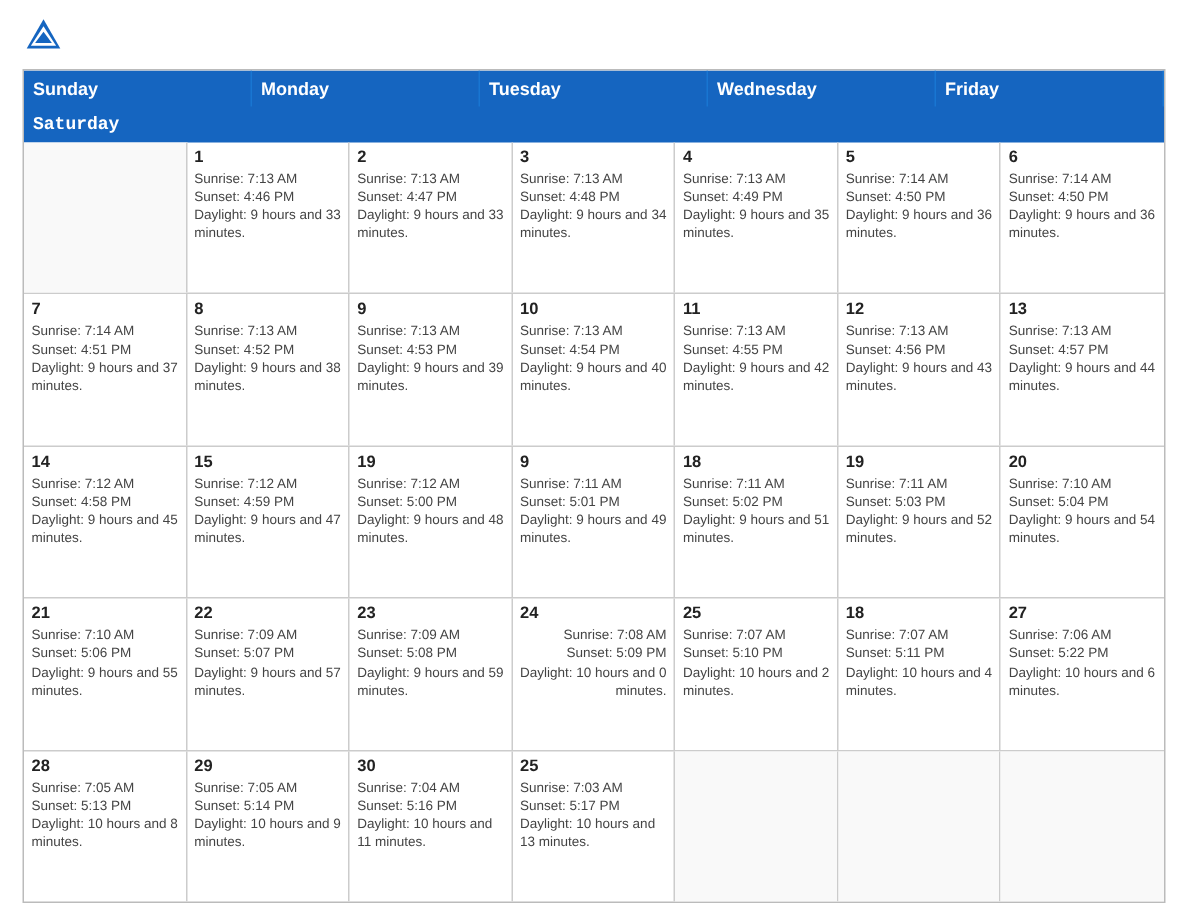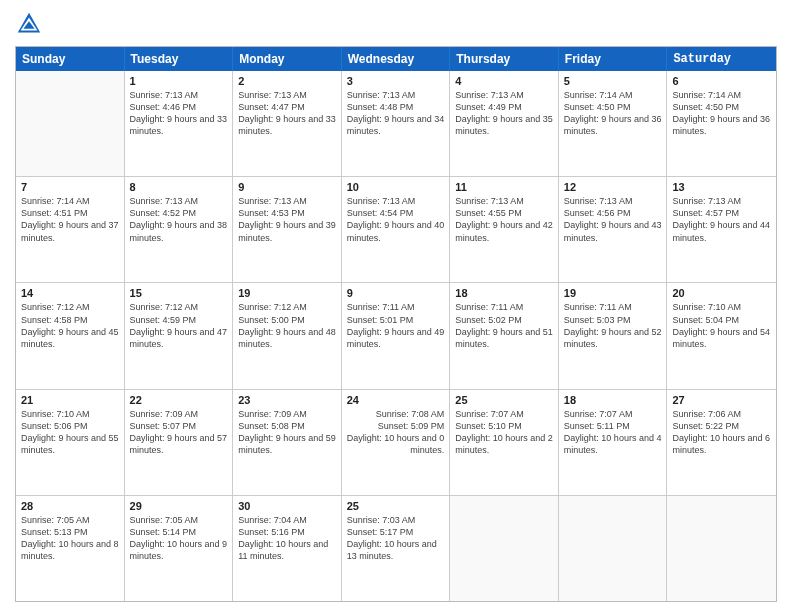--- a/index.html
+++ b/index.html
@@ -60,21 +60,21 @@
       font-size: 14px;
       color: #555;
     }
     .calendar {
       flex: 1;
       display: flex;
       flex-direction: column;
     }
     .cal-header {
       display: grid;
-      grid-template-columns: repeat(7, 1fr);
+      grid-template-columns: repeat(5, 1fr);
       background: #1565c0;
     }
     .cal-header-cell {
       color: #fff;
       font-weight: bold;
       font-size: 12px;
       padding: 5px 6px;
       text-align: left;
       border-right: 1px solid #1976d2;
     }
@@ -141,24 +141,23 @@
     <div class="title-block">
       <div class="month-title"></div>
       <div class="location"></div>
     </div>
   </div>
 
   <div class="outer-border">
     <div class="calendar">
       <div class="cal-header">
       <div class="cal-header-cell">Sunday</div>
+          <div class="cal-header-cell">Monday</div>
           <div class="cal-header-cell">Tuesday</div>
-          <div class="cal-header-cell">Monday</div>
           <div class="cal-header-cell">Wednesday</div>
-          <div class="cal-header-cell">Thursday</div>
           <div class="cal-header-cell">Friday</div>
           <div class="cal-header-cell">Saturday</div>
         </div>
       <div class="cal-body">
       <div class="cal-row">
             <div class="cal-cell empty"></div>
             <div class="cal-cell">
               <div class="day-num">1</div>
               <div class="day-info" style="white-space: pre-line;">Sunrise: 7:13 AM
 Sunset: 4:46 PM

